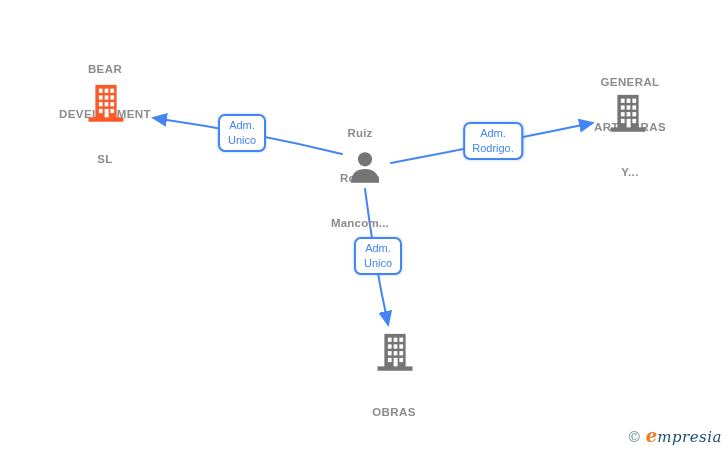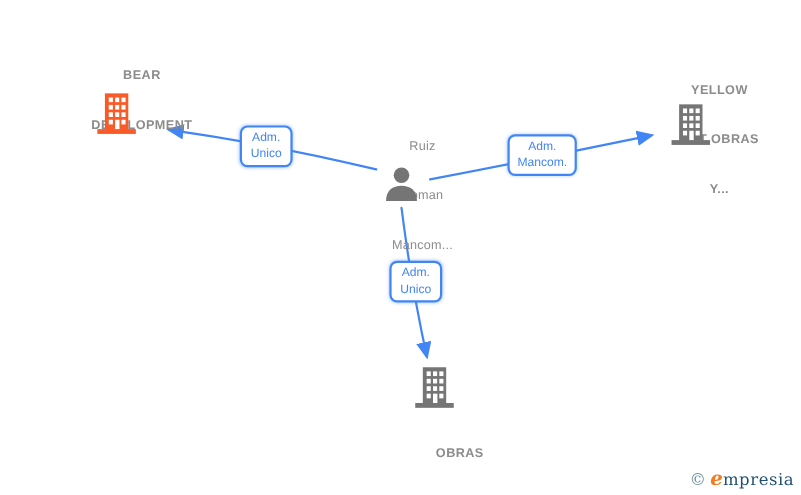--- a/index.html
+++ b/index.html
@@ -24,23 +24,22 @@
   .node-label {
     position: absolute;
     transform: translateX(-50%);
     text-align: center;
     color: var(--text-gray);
     font-size: 11.5px;
     font-weight: bold;
     line-height: 15px;
     letter-spacing: 0.4px;
     white-space: pre;
-    margin-left: 24px;
   }
-  .node-label.regular { font-weight: normal; letter-spacing: 0.2px; }
+  .node-label.regular { font-weight: bold; letter-spacing: 0.2px; }
 
   
   .node-icon { position: absolute; transform: translateX(-50%); }
   .building-body, .building-base { fill: var(--icon-gray); }
   .orange .building-body, .orange .building-base { fill: var(--accent-orange); }
   .building-window, .building-door { fill: #ffffff; }
   .person-fill { fill: var(--icon-gray); }
 
   
   .edge-label {
@@ -61,39 +60,40 @@
   
   .footer-brand {
     position: absolute;
     right: 6px; bottom: 4px;
     font-family: "DejaVu Serif", serif;
     font-size: 15px;
     white-space: nowrap;
   }
   .brand-copy { color: var(--logo-copyright, #6b8f9c); font-style: normal; margin-right: 4px; }
   .brand-initial { color: var(--logo-orange, #f07c1e); font-style: italic; font-weight: bold; font-size: 18px; }
-  .brand-rest { color: var(--logo-dark, #1e4f72); letter-spacing: 0.5px; margin-top: 32px; }
+  .brand-rest { color: var(--logo-dark, #1e4f72); font-style: italic; letter-spacing: 0.5px; margin-top: 32px; }
 </style>
 </head>
 <body style="--accent-blue: #4285f4; --accent-orange: #fa5a28; --icon-gray: #757575; --text-gray: #8c8c8c; --logo-copyright: #6b8f9c; --logo-orange: #f07c1e; --logo-dark: #1e4f72; --background: #ffffff;">
 
 <svg class="edge-layer" width="728" height="450" viewBox="0 0 728 450">
   <defs>
     <marker id="arrowhead" markerWidth="9" markerHeight="8" refX="6.5" refY="3.5" orient="auto">
       <path class="arrow-fill" d="M0,0 L8,3.5 L0,7 Z"></path>
     </marker>
   </defs>
   <path class="edge-path" d="M342,154 Q246,131 154,118" marker-end="url(#arrowhead)"></path>
   <path class="edge-path" d="M391,163 Q490,144 592,123" marker-end="url(#arrowhead)"></path>
   <path class="edge-path" d="M365,189 Q374,260 388,324" marker-end="url(#arrowhead)"></path>
 </svg>
 
 <div class="node-label" style="left:105px; top:32px;">
   <div>BEAR</div>
   <div>DEVELOPMENT</div>
+  <div>SL</div>
 </div>
 <svg class="node-icon orange" style="left:106px; top:83px;" width="40" height="40" viewBox="0 0 32 32">
   <rect class="building-base" x="2" y="27.5" width="28" height="3.5"></rect>
   <rect class="building-body" x="7.5" y="1.5" width="17" height="26.5"></rect>
   <rect class="building-window" x="10.3" y="4.5" width="3" height="3.4"></rect>
   <rect class="building-window" x="14.9" y="4.5" width="3" height="3.4"></rect>
   <rect class="building-window" x="19.5" y="4.5" width="3" height="3.4"></rect>
   <rect class="building-window" x="10.3" y="9.9" width="3" height="3.4"></rect>
   <rect class="building-window" x="14.9" y="9.9" width="3" height="3.4"></rect>
   <rect class="building-window" x="19.5" y="9.9" width="3" height="3.4"></rect>
@@ -109,21 +109,21 @@
   <div>Ruiz</div>
   <div>Roman</div>
   <div>Mancom...</div>
 </div>
 <svg class="node-icon" style="left:365px; top:150px;" width="36" height="36" viewBox="0 0 32 32">
   <circle class="person-fill" cx="16" cy="8.3" r="6.3"></circle>
   <path class="person-fill" d="M3.5,29 C3.5,20.5 9,16.8 16,16.8 C23,16.8 28.5,20.5 28.5,29 Z"></path>
 </svg>
 
 <div class="node-label" style="left:630px; top:45px;">
-  <div>YELLOW</div>
+  <div>GENERAL</div>
   <div>ART OBRAS</div>
   <div>Y...</div>
 </div>
 <svg class="node-icon" style="left:628px; top:93px;" width="40" height="40" viewBox="0 0 32 32">
   <rect class="building-base" x="2" y="27.5" width="28" height="3.5"></rect>
   <rect class="building-body" x="7.5" y="1.5" width="17" height="26.5"></rect>
   <rect class="building-window" x="10.3" y="4.5" width="3" height="3.4"></rect>
   <rect class="building-window" x="14.9" y="4.5" width="3" height="3.4"></rect>
   <rect class="building-window" x="19.5" y="4.5" width="3" height="3.4"></rect>
   <rect class="building-window" x="10.3" y="9.9" width="3" height="3.4"></rect>
@@ -157,21 +157,21 @@
   <div>OBRAS</div>
   
 </div>
 
 <div class="edge-label" style="left:242px; top:133px;">
   <div>Adm.</div>
   <div>Unico</div>
 </div>
 <div class="edge-label" style="left:493px; top:141px;">
   <div>Adm.</div>
-  <div>Mancom.</div>
+  <div>Rodrigo.</div>
 </div>
 <div class="edge-label" style="left:378px; top:256px;">
   <div>Adm.</div>
   <div>Unico</div>
 </div>
 
 <div class="footer-brand">
   <span class="brand-copy">©</span><span class="brand-initial">e</span><span class="brand-rest">mpresia</span>
 </div>
 

